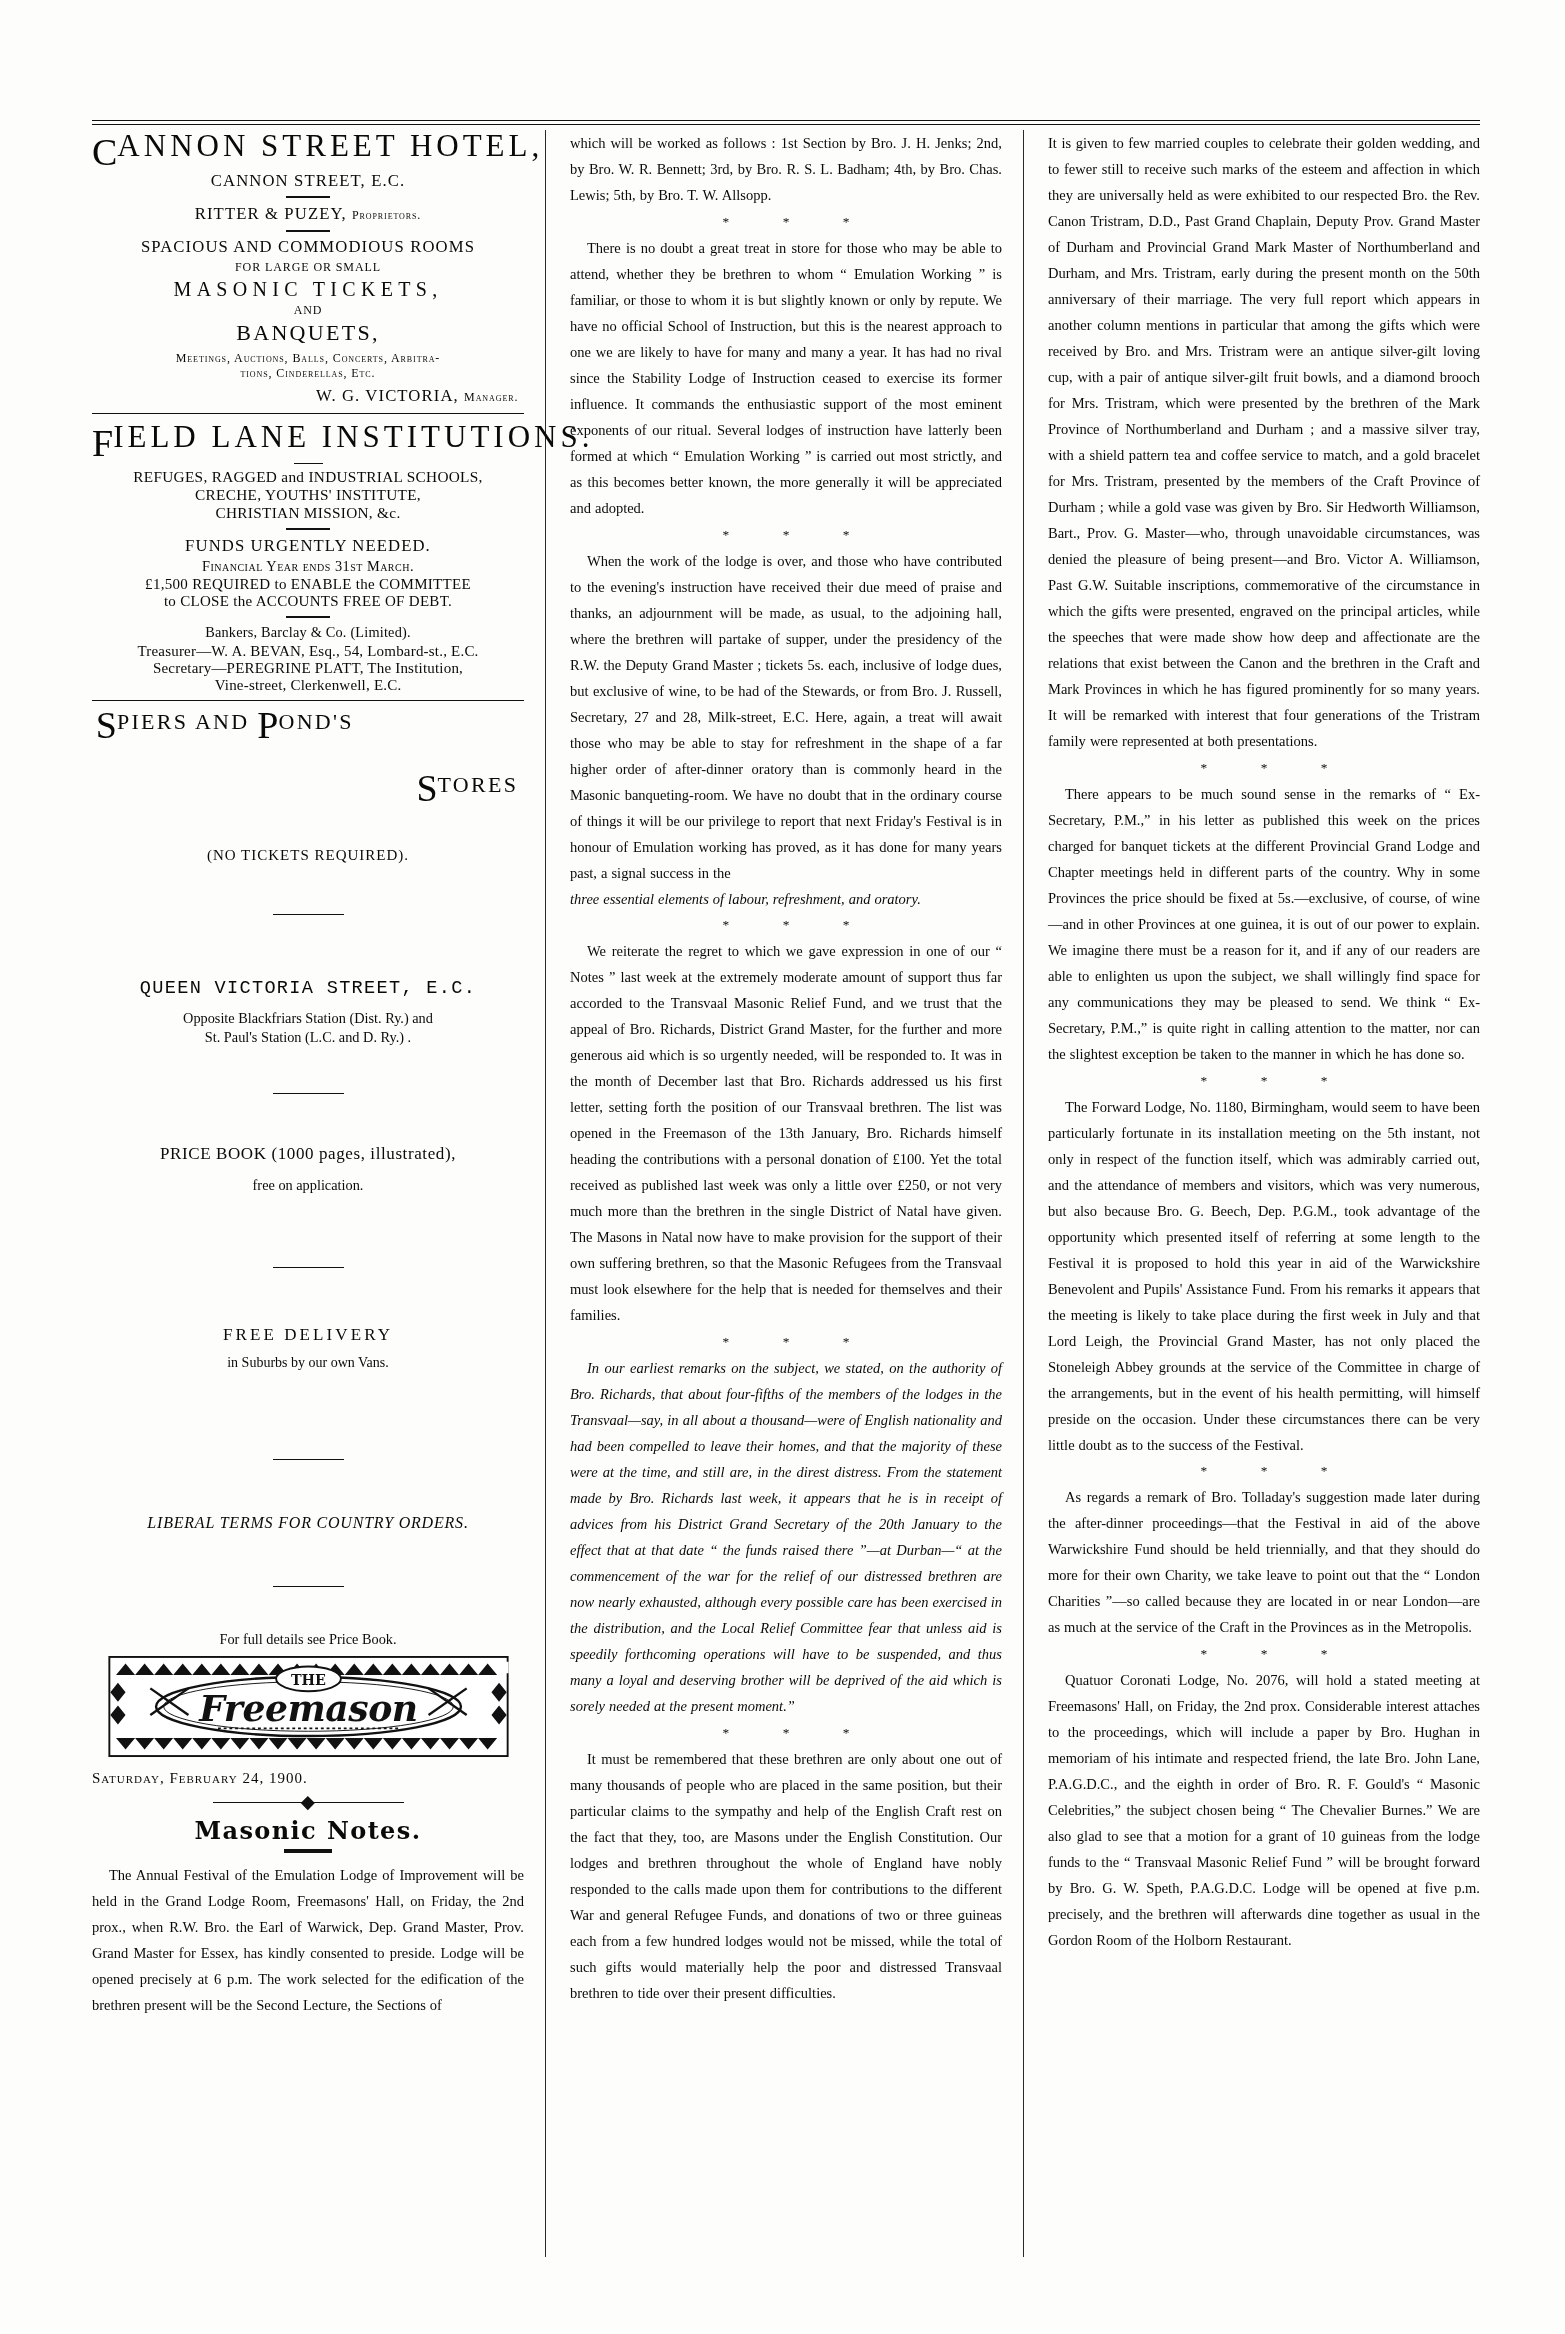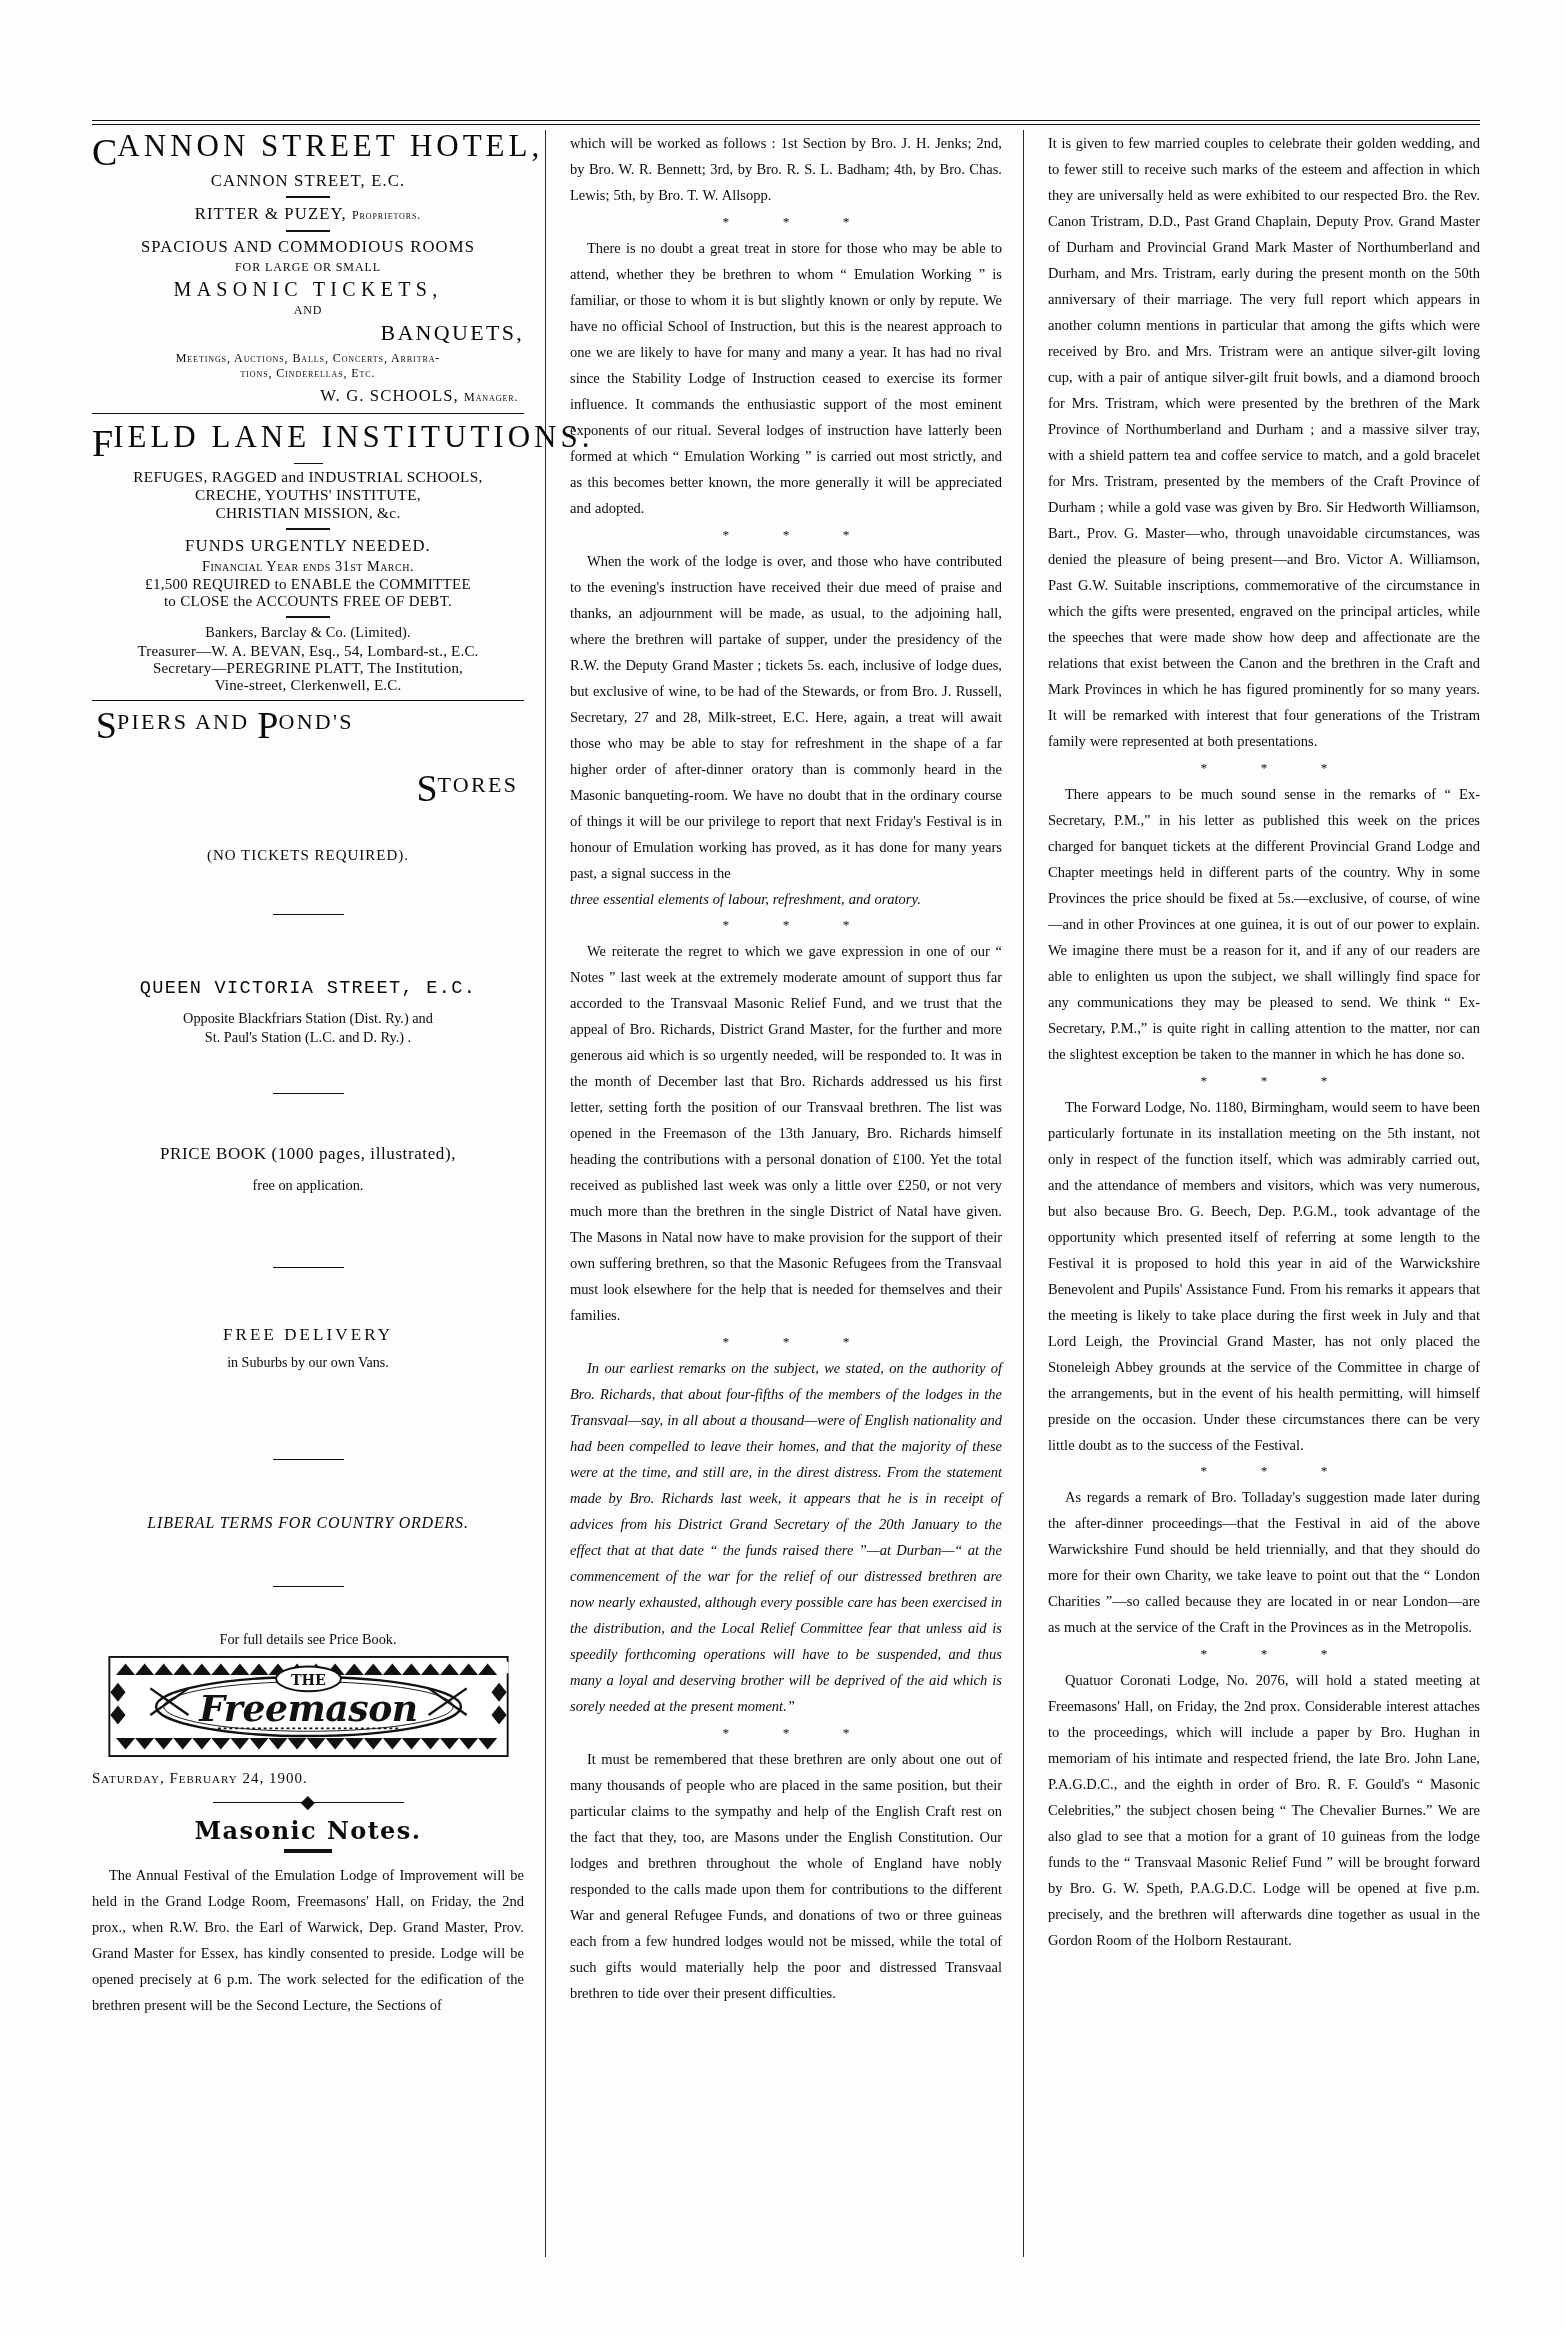--- a/index.html
+++ b/index.html
@@ -139,21 +139,20 @@
     vertical-align: -8.6px;
   }
   .bigcaps {
     font-size: 31px;
     letter-spacing: 4px;
     text-align: right;
   }
   .bigcaps2 {
     font-size: 22px;
     letter-spacing: 2.3px;
-    text-align: right;
   }
   .medcaps {
     font-size: 16.7px;
     letter-spacing: 1.1px;
   }
   .tinycaps {
     font-size: 12px;
     font-variant: small-caps;
     letter-spacing: 0.9px;
   }
@@ -310,21 +309,21 @@
         </div>
         <div class="dashrule"></div>
         <div class="adline medcaps">SPACIOUS AND COMMODIOUS ROOMS</div>
         <div class="adline tinycaps" style="margin-top:2.9px;">FOR LARGE OR SMALL</div>
         <div class="adline lodges" style="margin-top:2.9px;">MASONIC  TICKETS,</div>
         <div class="adline tinycaps" style="margin-top:1.9px;">AND</div>
         <div class="adline bigcaps2" style="margin-top:1.9px;">BANQUETS,</div>
         <div class="adline tinycaps" style="margin-top:4.8px;">Meetings, Auctions, Balls, Concerts, Arbitra-</div>
         <div class="adline tinycaps">tions, Cinderellas, Etc.</div>
         <div style="text-align:right; padding-right:5.7px; margin-top:4.8px;">
-          <span class="medcaps">W. G. SCHOOLS, </span><span class="tinycaps">Manager.</span>
+          <span class="medcaps">W. G. VICTORIA, </span><span class="tinycaps">Manager.</span>
         </div>
         <div class="ad-rule" style="margin-top:7.6px;"></div>
       </div>
 
       <div class="ad">
         <div class="dropcap-line" style="margin-top:3.8px;">
           <span class="dropcap">F</span><span class="bigcaps">IELD  LANE  INSTITUTIONS.</span>
         </div>
         <div class="dashrule sm"></div>
         <div class="adline mixed">REFUGES, RAGGED and INDUSTRIAL SCHOOLS,</div>

